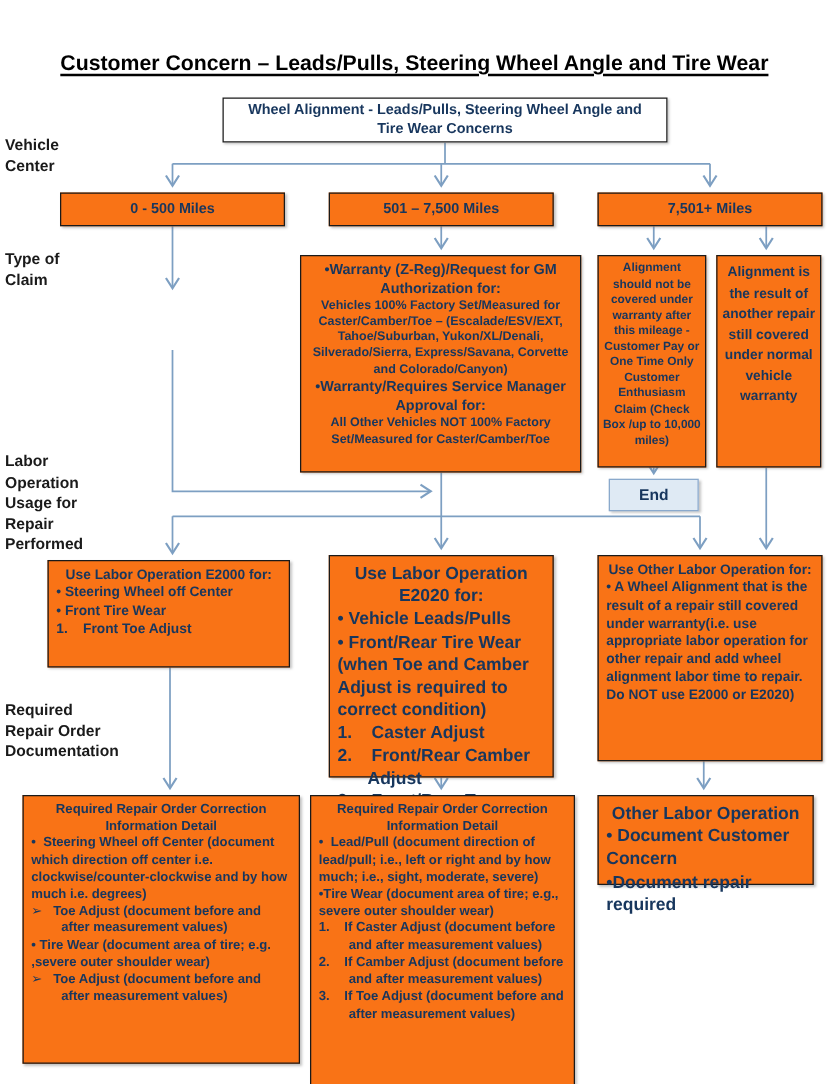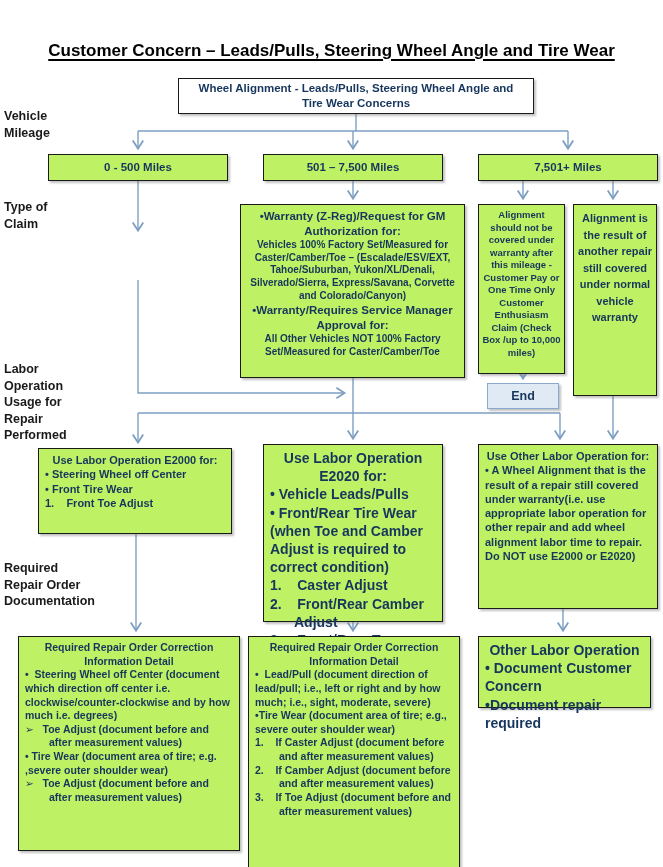--- a/index.html
+++ b/index.html
@@ -17,34 +17,34 @@
   .rowlabel{
     position:absolute;left:4px;z-index:2;color:#1a1a1a;
     font-size:12.5px;line-height:1.32;font-weight:bold;
   }
   .lbl-mileage{top:72px;width:70px;}
   .lbl-claim{top:163px;width:60px;}
   .lbl-labor{top:325px;width:72px;}
   .lbl-doc{top:524px;width:82px;}
   .node{
     position:absolute;z-index:1;box-sizing:border-box;
-    background:#bef264;border:1.4px solid #1a1a1a;
+    background:#f97316;border:1.4px solid #1a1a1a;
     box-shadow:1.5px 1.5px 2px rgba(120,120,120,.45);
     line-height:1.3;
   }
   .flexc{display:flex;align-items:center;justify-content:center;text-align:center;}
   .n-top{left:178px;top:42px;width:356px;height:36px;background:#fff;font-size:11.5px;padding:1px 10px;}
   .n-m1{left:48px;top:118px;width:180px;height:27px;font-size:11.5px;}
   .n-m2{left:263px;top:118px;width:180px;height:27px;font-size:11.5px;}
   .n-m3{left:478px;top:118px;width:180px;height:27px;font-size:11.5px;}
   .n-claimleft{left:48px;top:200px;width:180px;height:44px;font-size:11.5px;padding:1px 14px;}
   .n-claimmid{left:240px;top:168px;width:225px;height:174px;font-size:11.5px;padding:4px 5px;text-align:center;}
   .n-claimmid .small{font-size:10px;line-height:1.28;}
   .n-righta{left:478px;top:168px;width:87px;height:170px;font-size:9.5px;padding:4px 3px;text-align:center;line-height:1.32;}
-  .n-rightb{left:573px;top:168px;width:84px;height:192px;font-size:11px;padding:5px 3px;text-align:center;line-height:1.5;}
+  .n-rightb{left:573px;top:168px;width:84px;height:170px;font-size:11px;padding:5px 3px;text-align:center;line-height:1.5;}
   .n-end{left:487px;top:347px;width:72px;height:26px;font-size:12.5px;border:1.4px solid #8aa9cc;background:#dfeaf4;}
   .n-e2000{left:38px;top:412px;width:194px;height:86px;font-size:11px;padding:4px 6px;}
   .n-e2020{left:263px;top:408px;width:180px;height:178px;font-size:14px;padding:4px 6px;}
   .n-otherop{left:478px;top:408px;width:180px;height:165px;font-size:11px;padding:4px 6px;}
   .n-docleft{left:18px;top:600px;width:222px;height:215px;font-size:10.5px;padding:4px 6px;}
   .n-docmid{left:248px;top:600px;width:212px;height:261px;font-size:10.5px;padding:4px 6px;}
   .n-docright{left:478px;top:600px;width:173px;height:72px;font-size:14px;padding:4px 6px;}
   .hd{text-align:center;}
   .item{white-space:pre-wrap;text-align:left;}
   .hang{padding-left:24px;text-indent:-24px;}
@@ -79,21 +79,21 @@
       <path d="M560 377 V402" marker-end="url(#arw)"></path>
       <path d="M613 338 V402" marker-end="url(#arw)"></path>
       <path d="M136 488 V594" marker-end="url(#arw)"></path>
       <path d="M353 586 V594" marker-end="url(#arw)"></path>
       <path d="M563 573 V594" marker-end="url(#arw)"></path>
     </g>
   </svg>
 
   <h1 class="title">Customer Concern – Leads/Pulls, Steering Wheel Angle and Tire Wear</h1>
 
-  <div class="rowlabel lbl-mileage">Vehicle Mileage</div>
+  <div class="rowlabel lbl-mileage">Vehicle Center</div>
   <div class="rowlabel lbl-claim">Type of Claim</div>
   <div class="rowlabel lbl-labor">Labor Operation Usage for Repair Performed</div>
   <div class="rowlabel lbl-doc">Required Repair Order Documentation</div>
 
   <div class="node flexc n-top">Wheel Alignment - Leads/Pulls, Steering Wheel Angle and Tire Wear Concerns</div>
 
   <div class="node flexc n-m1">0 - 500 Miles</div>
   <div class="node flexc n-m2">501 – 7,500 Miles</div>
   <div class="node flexc n-m3">7,501+ Miles</div>
 

